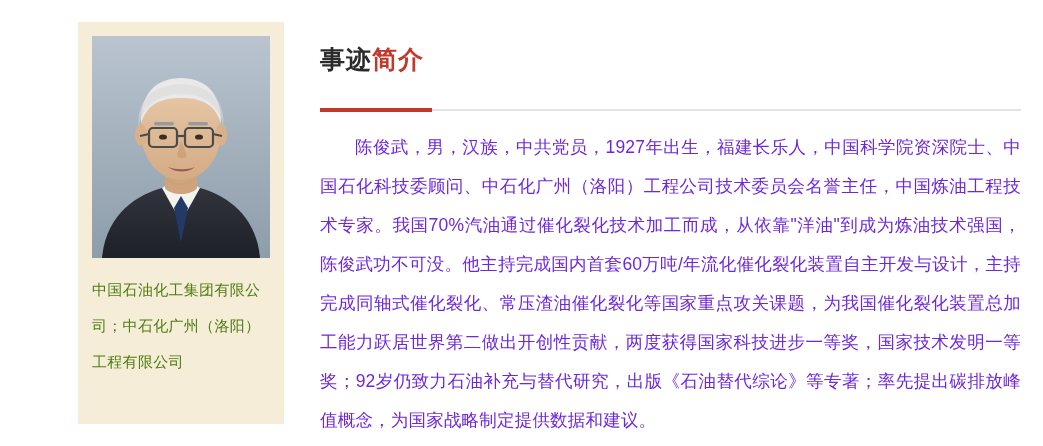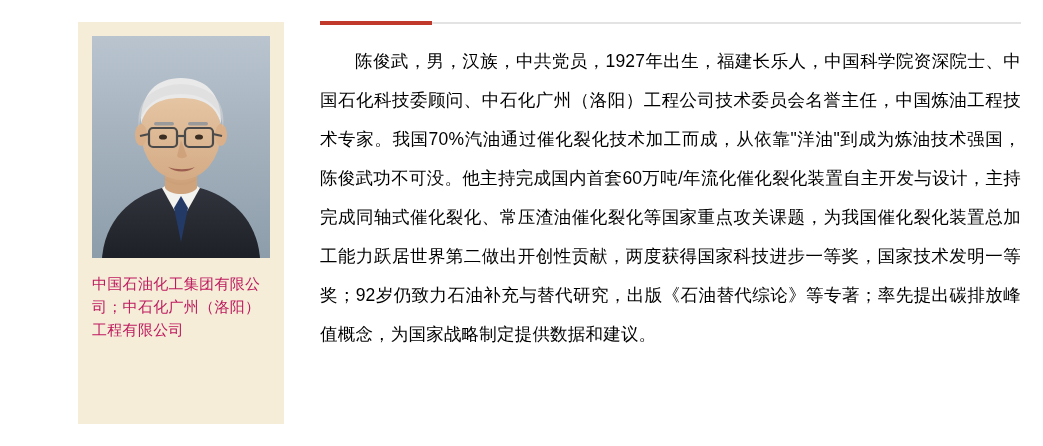--- a/index.html
+++ b/index.html
@@ -41,22 +41,22 @@
     position: relative;
   }
   .portrait-svg {
     display: block;
     width: 178px;
     height: 222px;
   }
   .profile-text {
     margin-top: 14px;
     font-size: 15px;
-    line-height: 23px;
-    color: #be185d;
+    line-height: 36px;
+    color: #4d7c0f;
     font-family: "Liberation Sans", sans-serif;
     letter-spacing: 0.3px;
   }
   .profile-text .org {
     display: block;
   }
   .profile-text .role {
     display: block;
   }
 
@@ -90,21 +90,21 @@
     position: absolute;
     left: 0;
     top: -1px;
     width: 112px;
     height: 4px;
     background: #c0392b;
   }
   .body-text {
     font-size: 17.5px;
     line-height: 39px;
-    color: #000000;
+    color: #6d28d9;
     text-align: justify;
     text-justify: inter-ideograph;
     text-indent: 2em;
     font-family: "Liberation Sans", sans-serif;
     letter-spacing: 0.2px;
   }
 </style>
 </head>
 <body>
 
@@ -168,20 +168,21 @@
       </svg>
     </div>
 
     <div class="profile-text">
       <span class="org">中国石油化工集团有限公司；中石化广州（洛阳）工程有限公司</span>
     </div>
   </aside>
 
   <main class="content">
 
+    <h2 class="section-title"><span>事迹</span><span class="accent">简介</span></h2>
 
     <div class="title-rule">
       <div class="bar"></div>
     </div>
 
     <p class="body-text">陈俊武，男，汉族，中共党员，1927年出生，福建长乐人，中国科学院资深院士、中国石化科技委顾问、中石化广州（洛阳）工程公司技术委员会名誉主任，中国炼油工程技术专家。我国70%汽油通过催化裂化技术加工而成，从依靠"洋油"到成为炼油技术强国，陈俊武功不可没。他主持完成国内首套60万吨/年流化催化裂化装置自主开发与设计，主持完成同轴式催化裂化、常压渣油催化裂化等国家重点攻关课题，为我国催化裂化装置总加工能力跃居世界第二做出开创性贡献，两度获得国家科技进步一等奖，国家技术发明一等奖；92岁仍致力石油补充与替代研究，出版《石油替代综论》等专著；率先提出碳排放峰值概念，为国家战略制定提供数据和建议。</p>
   </main>
 
 </div>
 

